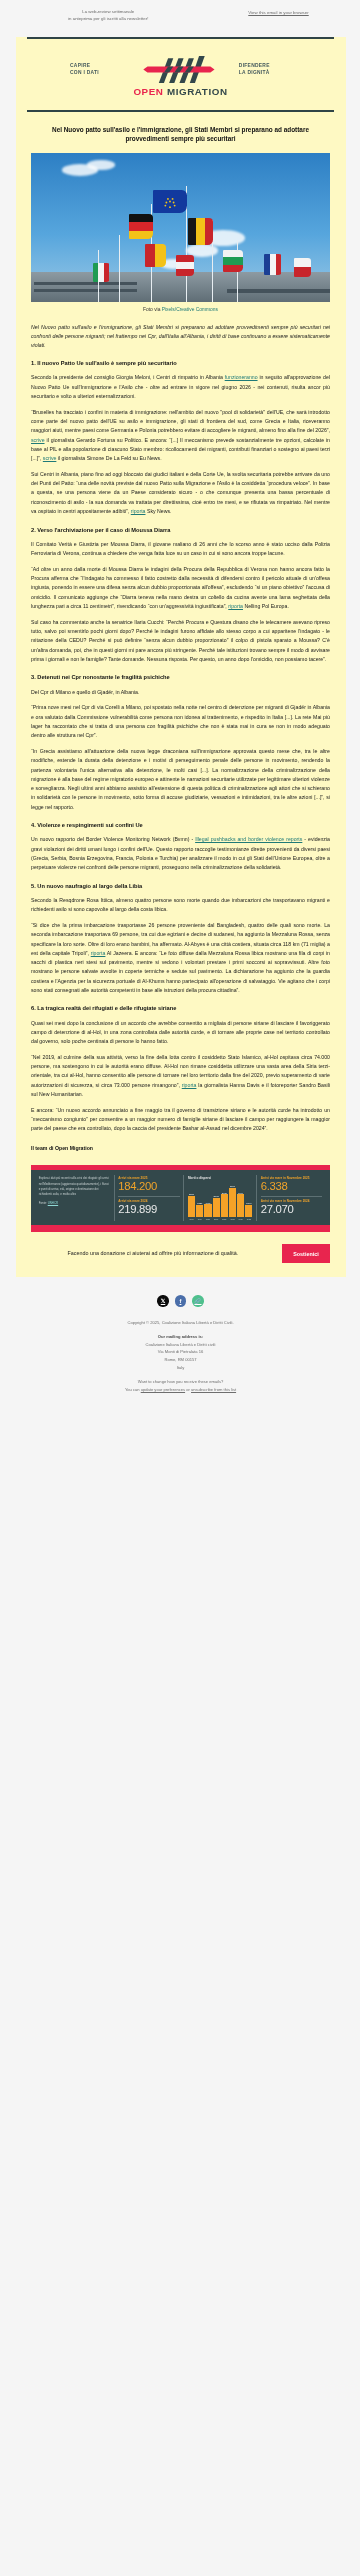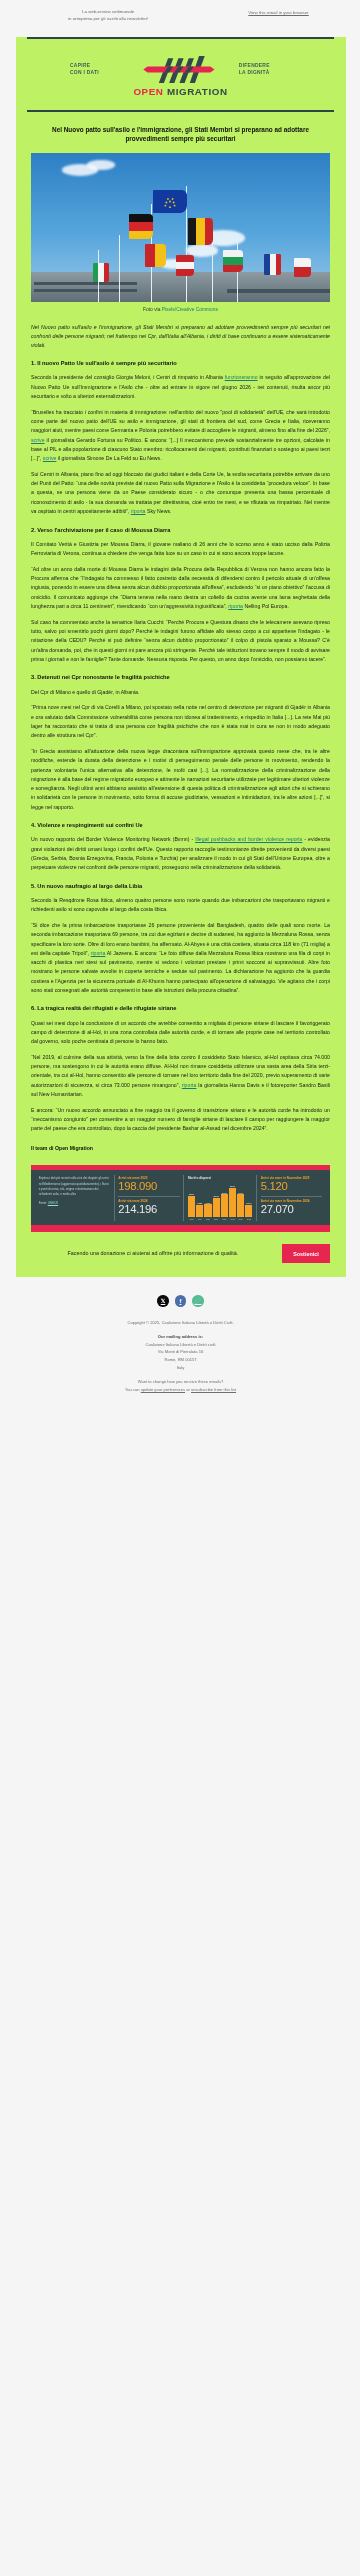--- a/index.html
+++ b/index.html
@@ -22,21 +22,21 @@
     line-height:1.55;
   }
   .preheader-left { width:170px; text-align:center; padding-left:15.5px; }
   .preheader-left div { display:block; }
   .preheader-right { width:134px; text-align:center; padding-top:1px; }
   .preheader-right a { color:#6b6b6b; text-decoration:underline; }
 
   .card {
     width:330px;
     margin:5px auto;
-    background:#bef264;
+    background:#fef9c3;
     padding:0 0 0 0;
   }
   .rule-top {
     height:2.1px;
     background:#2f4446;
     margin:7.2px 11.3px 0 11.3px;
   }
   .logo-block {
     padding:13.4px 0 10.3px 0;
     display:flex;
@@ -384,24 +384,24 @@
 
       <div class="info-col desc">
         <div>Esplora i dati più recenti sulla crisi dei rifugiati: gli arrivi nel Mediterraneo (aggiornato quotidianamente), i flussi e punti di arrivo, età, origine e destinazione dei richiedenti asilo, e molto altro</div>
         <div style="margin-top:3.1px;">
           <span>Fonte: </span><a href="#">UNHCR</a>
         </div>
       </div>
 
       <div class="info-col num">
         <div class="info-label">Arrivi via mare 2025</div>
-        <div class="info-value">198.090</div>
+        <div class="info-value">184.200</div>
         <div class="info-div"></div>
         <div class="info-label">Arrivi via mare 2024</div>
-        <div class="info-value white">214.196</div>
+        <div class="info-value white">219.899</div>
       </div>
 
       <div class="info-col chart">
         <div class="info-label plain">Morti o dispersi</div>
         <div class="bars">
             <div class="bar-slot">
               <div class="bar-val">2276</div>
               <div class="bar" style="height: 67%; background: rgb(245, 162, 39);"></div>
             </div>
             <div class="bar-slot">
@@ -440,21 +440,21 @@
             <div class="bar-year">2021</div>
             <div class="bar-year">2022</div>
             <div class="bar-year">2023</div>
             <div class="bar-year">2024</div>
             <div class="bar-year">2025</div>
           </div>
       </div>
 
       <div class="info-col num">
         <div class="info-label">Arrivi via mare in Novembre 2025</div>
-        <div class="info-value">5.120</div>
+        <div class="info-value">6.338</div>
         <div class="info-div"></div>
         <div class="info-label">Arrivi via mare in Novembre 2024</div>
         <div class="info-value white">27.070</div>
       </div>
 
     </div>
     <div class="info-bottom-bar"></div>
   </div>
 
   <div class="donate">

